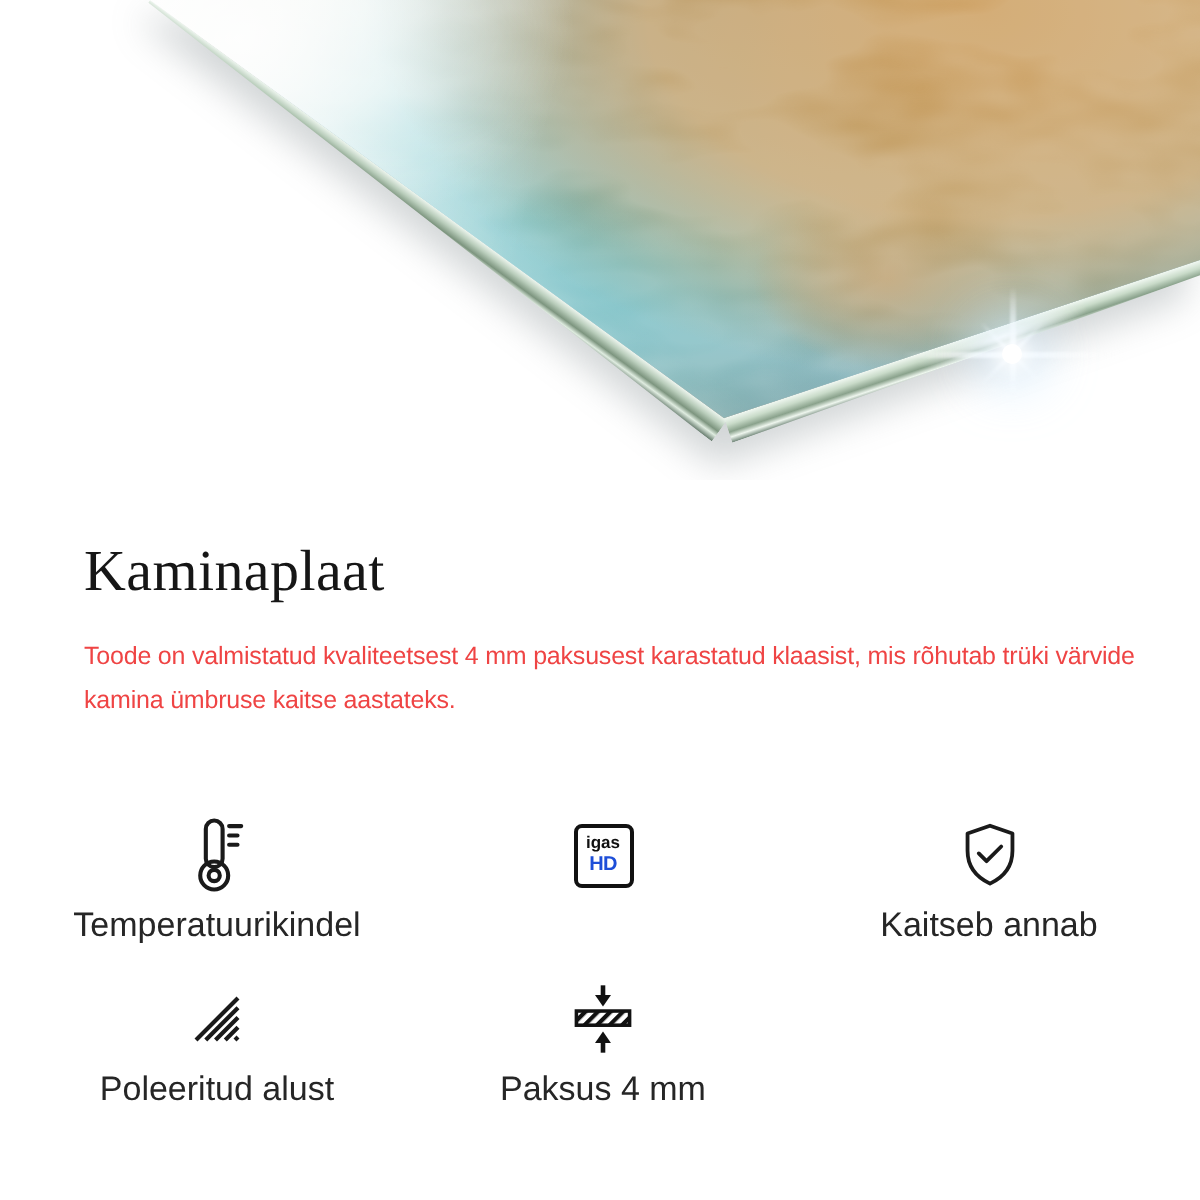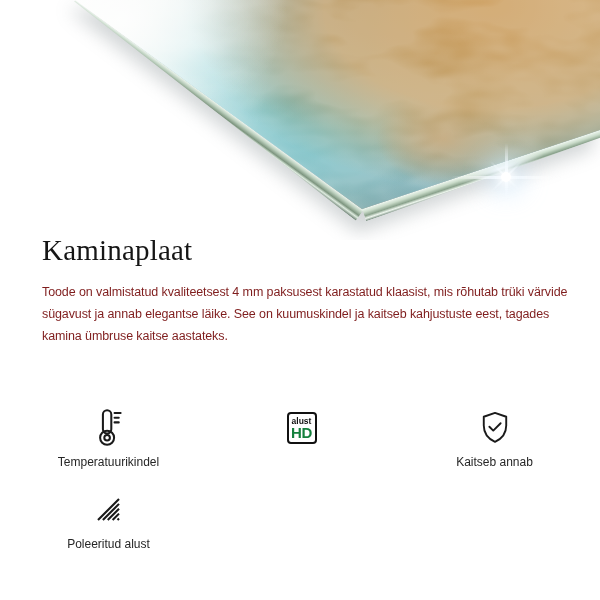--- a/index.html
+++ b/index.html
@@ -60,33 +60,33 @@
   .sparkle .ray-d1,.sparkle .ray-d2{position:absolute;left:-22px;top:-1px;width:44px;height:2px;filter:blur(.6px);
     background:linear-gradient(90deg,transparent,#fff 50%,transparent);}
   .sparkle .ray-d1{transform:rotate(45deg);}
   .sparkle .ray-d2{transform:rotate(-45deg);}
   .sparkle .core{position:absolute;left:-5px;top:-5px;width:10px;height:10px;border-radius:50%;background:#fff;
     box-shadow:0 0 10px 4px rgba(255,255,255,.95), 0 0 26px 12px rgba(215,238,255,.75);}
   
   .content{position:absolute;left:42px;top:233px;width:535px;}
   .page-title{margin:0;font-family:"Liberation Serif", serif;font-weight:400;
     font-size:29px;line-height:34px;color:#161616;letter-spacing:.2px;}
-  .page-title span{display:block;}
-  .intro{margin-top:14px;font-size:12.5px;line-height:22px;color:#7f1d1d;letter-spacing:-.1px;}
+  .page-title span{display:block;margin-top:36px;}
+  .intro{margin-top:14px;font-size:12.5px;line-height:22px;color:#ef4444;letter-spacing:-.1px;}
   
   .features{position:absolute;left:12px;top:407px;width:579px;display:grid;
     grid-template-columns:193px 193px 193px;row-gap:20px;}
   .feature{display:flex;flex-direction:column;align-items:center;}
   .icon-box{height:41px;display:flex;align-items:center;justify-content:center;}
-  .feature-label{margin-top:8px;font-size:12px;line-height:13px;color:#262626;text-align:right;}
+  .feature-label{margin-top:8px;font-size:17px;line-height:13px;color:#262626;text-align:right;}
   .icon-stroke{stroke:#1a1a1a;fill:none;stroke-width:2.2;}
   .uhd-box{width:30px;height:32px;border:2.5px solid #111;border-radius:4px;
     display:flex;flex-direction:column;align-items:center;justify-content:center;box-sizing:border-box;}
   .uhd-top{font-size:8.5px;font-weight:bold;color:#111;line-height:9px;}
-  .uhd-bottom{font-size:15px;font-weight:bold;color:#15803d;line-height:13px;letter-spacing:-.3px;}
+  .uhd-bottom{font-size:10px;font-weight:bold;color:#1d4ed8;line-height:13px;letter-spacing:-.3px;}
 </style>
 </head>
 <body>
 
 <div class="hero">
   <div class="shadow-wrap">
     <div class="panel-shadow"></div>
   </div>
   <div class="edge-left"></div>
   <div class="edge-bottom"></div>
@@ -108,21 +108,20 @@
     <div class="core"></div>
   </div>
 </div>
 
 <div class="content">
   <h1 class="page-title">
     <span>Kaminaplaat</span>
   </h1>
   <div class="intro">
     <div>Toode on valmistatud kvaliteetsest 4 mm paksusest karastatud klaasist, mis rõhutab trüki värvide</div>
-    <div>sügavust ja annab elegantse läike. See on kuumuskindel ja kaitseb kahjustuste eest, tagades</div>
     <div>kamina ümbruse kaitse aastateks.</div>
   </div>
 </div>
 
 <div class="features">
 
   <div class="feature">
     <div class="icon-box">
       <svg width="41" height="41" viewBox="0 0 44 44">
         <rect class="icon-stroke" x="16" y="3.5" width="9" height="25" rx="4.5"></rect>
@@ -130,21 +129,21 @@
         <circle class="icon-stroke" cx="20.5" cy="33" r="3"></circle>
         <path class="icon-stroke" d="M28.5 6.5 H35 M28.5 11.5 H33 M28.5 16.5 H33" stroke-linecap="round"></path>
       </svg>
     </div>
     <div class="feature-label">Temperatuurikindel</div>
   </div>
 
   <div class="feature">
     <div class="icon-box">
       <div class="uhd-box">
-        <span class="uhd-top">alust</span>
+        <span class="uhd-top">igas</span>
         <span class="uhd-bottom">HD</span>
       </div>
     </div>
   </div>
 
   <div class="feature">
     <div class="icon-box">
       <svg width="38" height="38" viewBox="0 0 44 44">
         <path class="icon-stroke" d="M22 4.5 L35 9 V19 C35 28.5 29.5 34.5 22 38 C14.5 34.5 9 28.5 9 19 V9 Z" stroke-width="2.4" stroke-linejoin="round"></path>
         <path class="icon-stroke" d="M15.5 20.5 L20 25 L28.5 16.5" stroke-width="2.6" stroke-linecap="round" stroke-linejoin="round"></path>
@@ -156,14 +155,31 @@
 
   <div class="feature">
     <div class="icon-box">
       <svg width="33" height="33" viewBox="0 0 44 44">
         <path d="M8 36 L36 8 M14.5 36 L36 14.5 M21 36 L36 21 M27.5 36 L36 27.5 M34 36 L36 34" stroke="#1a1a1a" stroke-width="2.8" fill="none"></path>
       </svg>
     </div>
     <div class="feature-label">Poleeritud alust</div>
   </div>
 
+  <div class="feature">
+    <div class="icon-box">
+      <svg width="39" height="39" viewBox="0 0 44 44">
+        <defs>
+          <pattern id="hatch" width="5" height="5" patternUnits="userSpaceOnUse" patternTransform="rotate(45)">
+            <rect width="2.4" height="5" fill="#111"></rect>
+          </pattern>
+        </defs>
+        <rect x="7" y="17.5" width="30" height="8" fill="url(#hatch)" stroke="#111" stroke-width="2"></rect>
+        <path d="M22 3 V9" stroke="#111" stroke-width="2.6"></path>
+        <polygon points="17.5,8.5 26.5,8.5 22,15" fill="#111"></polygon>
+        <path d="M22 41 V35" stroke="#111" stroke-width="2.6"></path>
+        <polygon points="17.5,35.5 26.5,35.5 22,29" fill="#111"></polygon>
+      </svg>
+    </div>
+    <div class="feature-label">Paksus 4 mm</div>
+  </div>
 
 </div>
 
 </body></html>

